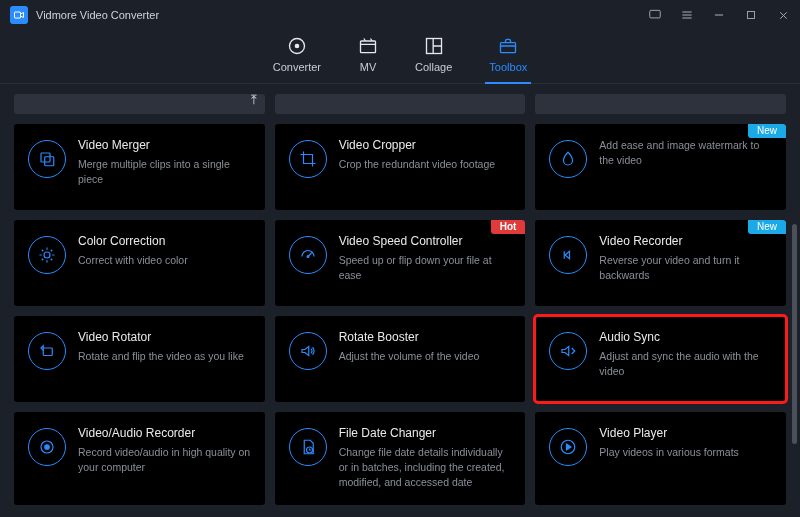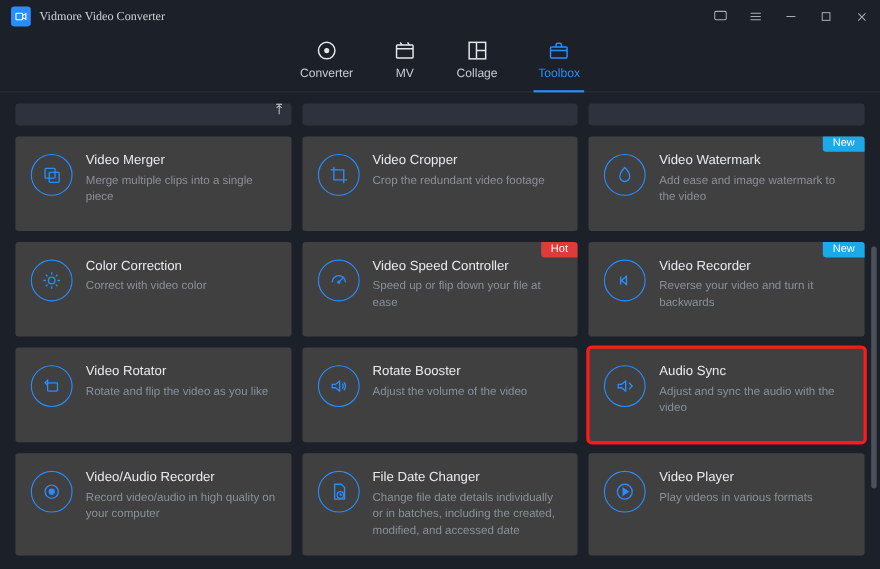--- a/index.html
+++ b/index.html
@@ -15,21 +15,21 @@
     display: flex; align-items: center;
     height: 30px; padding: 0 10px;
     background: #1c2028;
   }
   .app-logo {
     width: 18px; height: 18px;
     background: #2a8cff; border-radius: 3px;
     display: flex; align-items: center; justify-content: center;
     color: #fff; font-size: 10px;
   }
-  .app-title { margin-left: 8px; font-size: 11px; color: #d0d3d9; font-family: Liberation Serif, serif; }
+  .app-title { margin-left: 8px; font-size: 11px; color: #d0d3d9; }
   .win-controls { margin-left: auto; display: flex; gap: 18px; align-items: center; }
   .win-controls .wc { width: 14px; height: 14px; display:flex; align-items:center; justify-content:center; color:#a8adb6;}
   .tabs {
     display: flex; justify-content: center; gap: 37px;
     padding: 6px 0 10px;
     border-bottom: 1px solid #2a2e36;
   }
   .tab { display:flex; flex-direction:column; align-items:center; gap:5px; font-size:11px; color:#c9ccd2; position:relative; cursor:pointer;}
   .tab .ticon { width:20px; height:20px; display:flex; align-items:center; justify-content:center; color:#e6e8eb;}
   .tab.active { color:#2a8cff;justify-content:space-between;}
@@ -44,42 +44,42 @@
     position: relative;
   }
   .grid {
     display: grid;
     grid-template-columns: repeat(3, 1fr);
     gap: 10px;
   }
   .stub { height: 20px; background:#2e323c; border-radius:3px; position:relative;}
   .stub .arrow-top { position:absolute; right:8px; top:-2px; color:#d4d7dc; font-size:13px;}
   .card {
-    background:#404040; border-radius:3px;
+    background:#000000; border-radius:3px;
     padding: 14px 14px 14px 14px;
     display:flex; align-items:flex-start; gap:12px;
     position: relative;
     min-height: 86px;
   }
   .card.highlight { outline: 3px solid #ff1a1a; outline-offset: -1px;}
   .card .icon {
     width:38px; height:38px; border:1.5px solid #2a8cff; border-radius:50%;
     display:flex; align-items:center; justify-content:center;
     color:#2a8cff; flex-shrink:0; margin-top:2px;
   }
   .card .body { flex:1; min-width:0;}
   .card .title { font-size:12px; color:#e8eaee; font-weight:500; margin-bottom:5px;}
   .card .desc { font-size:10.5px; color:#8a8f99; line-height:1.45;}
   .badge {
     position:absolute; top:0; right:0;
     font-size:10px; color:#fff; padding:1px 9px 2px;
     border-radius:0 3px 0 3px;
   }
   .badge.new { background:#1ba9e8;}
-  .badge.hot { background:#e03a3a;}
+  .badge.hot { background:#e03a3a;font-weight:bold;}
   .scrollbar {
     position:absolute; right:3px; top:140px; width:5px; height:220px;
     background:#4b505a; border-radius:3px;
   }
   svg { display:block; }
 </style>
 </head>
 <body>
 
 <div class="titlebar">
@@ -191,21 +191,20 @@
       </div>
     </div>
     <div class="card">
       <span class="badge new">New</span>
       <div class="icon">
           <svg width="18" height="18" viewBox="0 0 24 24" fill="none" stroke="currentColor" stroke-width="1.6">
             <path d="M12 3c4 4 6 7 6 11a6 6 0 11-12 0c0-4 2-7 6-11z"></path>
           </svg>
         </div>
       <div class="body">
-        <div class="title">Video Watermark</div>
         <div class="desc">Add ease and image watermark to the video</div>
       </div>
     </div>
 
     <div class="card">
       <div class="icon">
           <svg width="18" height="18" viewBox="0 0 24 24" fill="none" stroke="currentColor" stroke-width="1.6">
             <circle cx="12" cy="12" r="4"></circle>
             <path d="M12 2v3M12 19v3M2 12h3M19 12h3M5 5l2 2M17 17l2 2M19 5l-2 2M5 19l2-2"></path>
           </svg>

